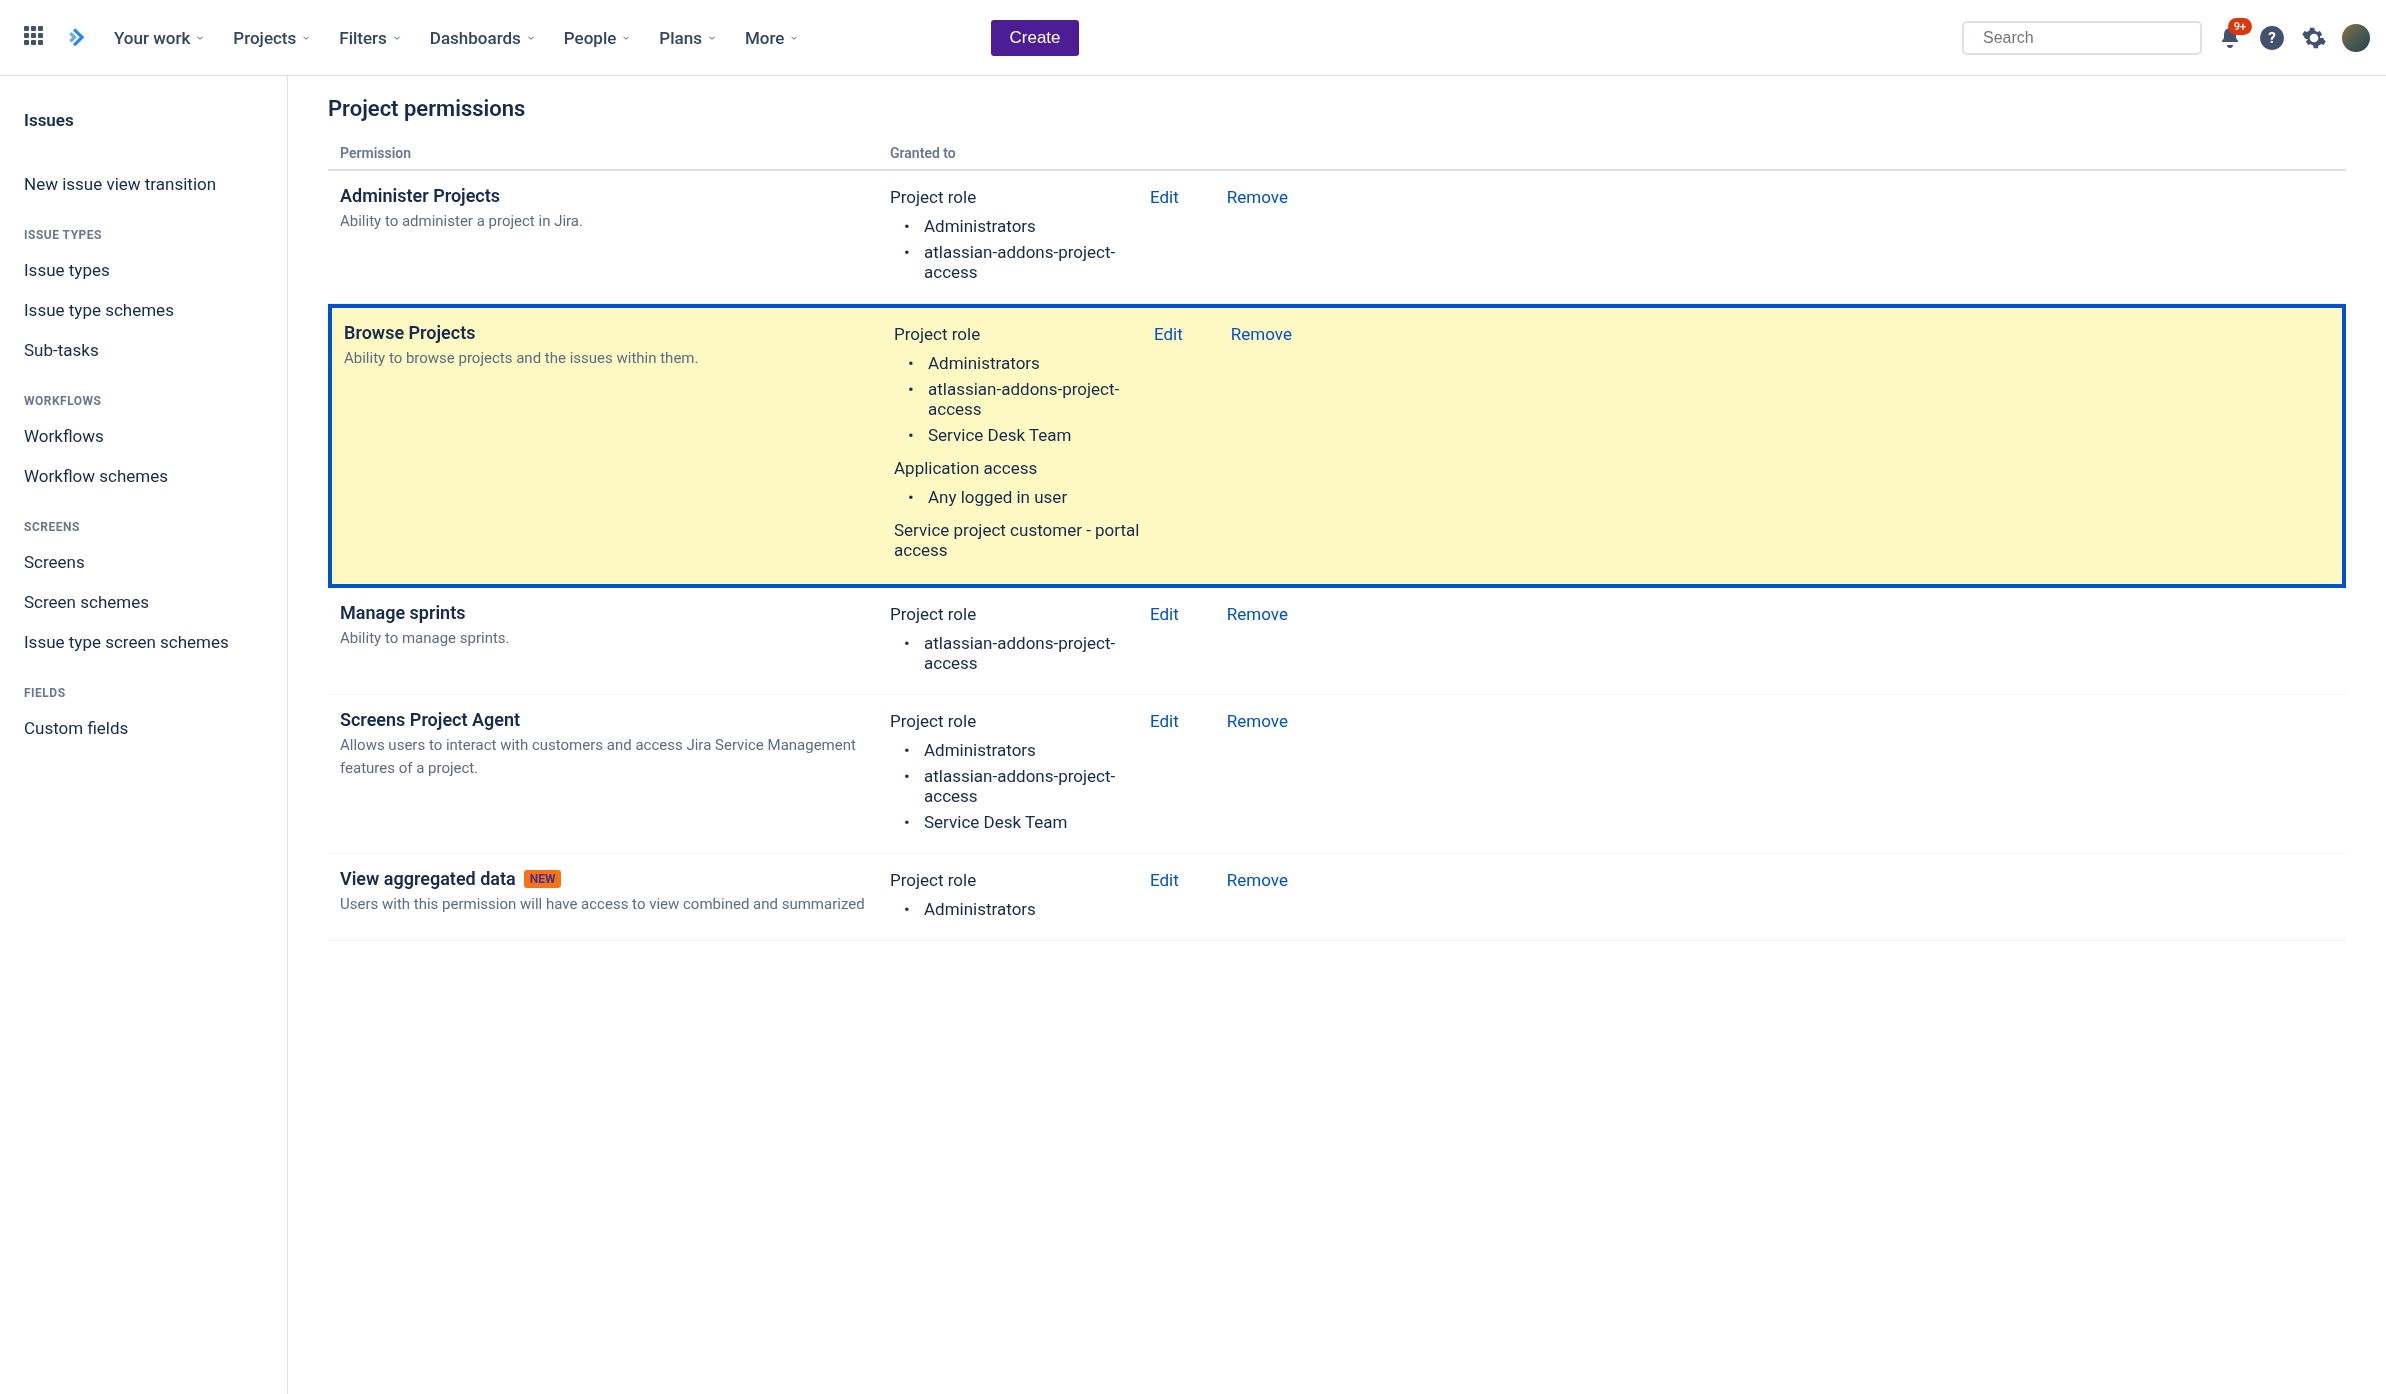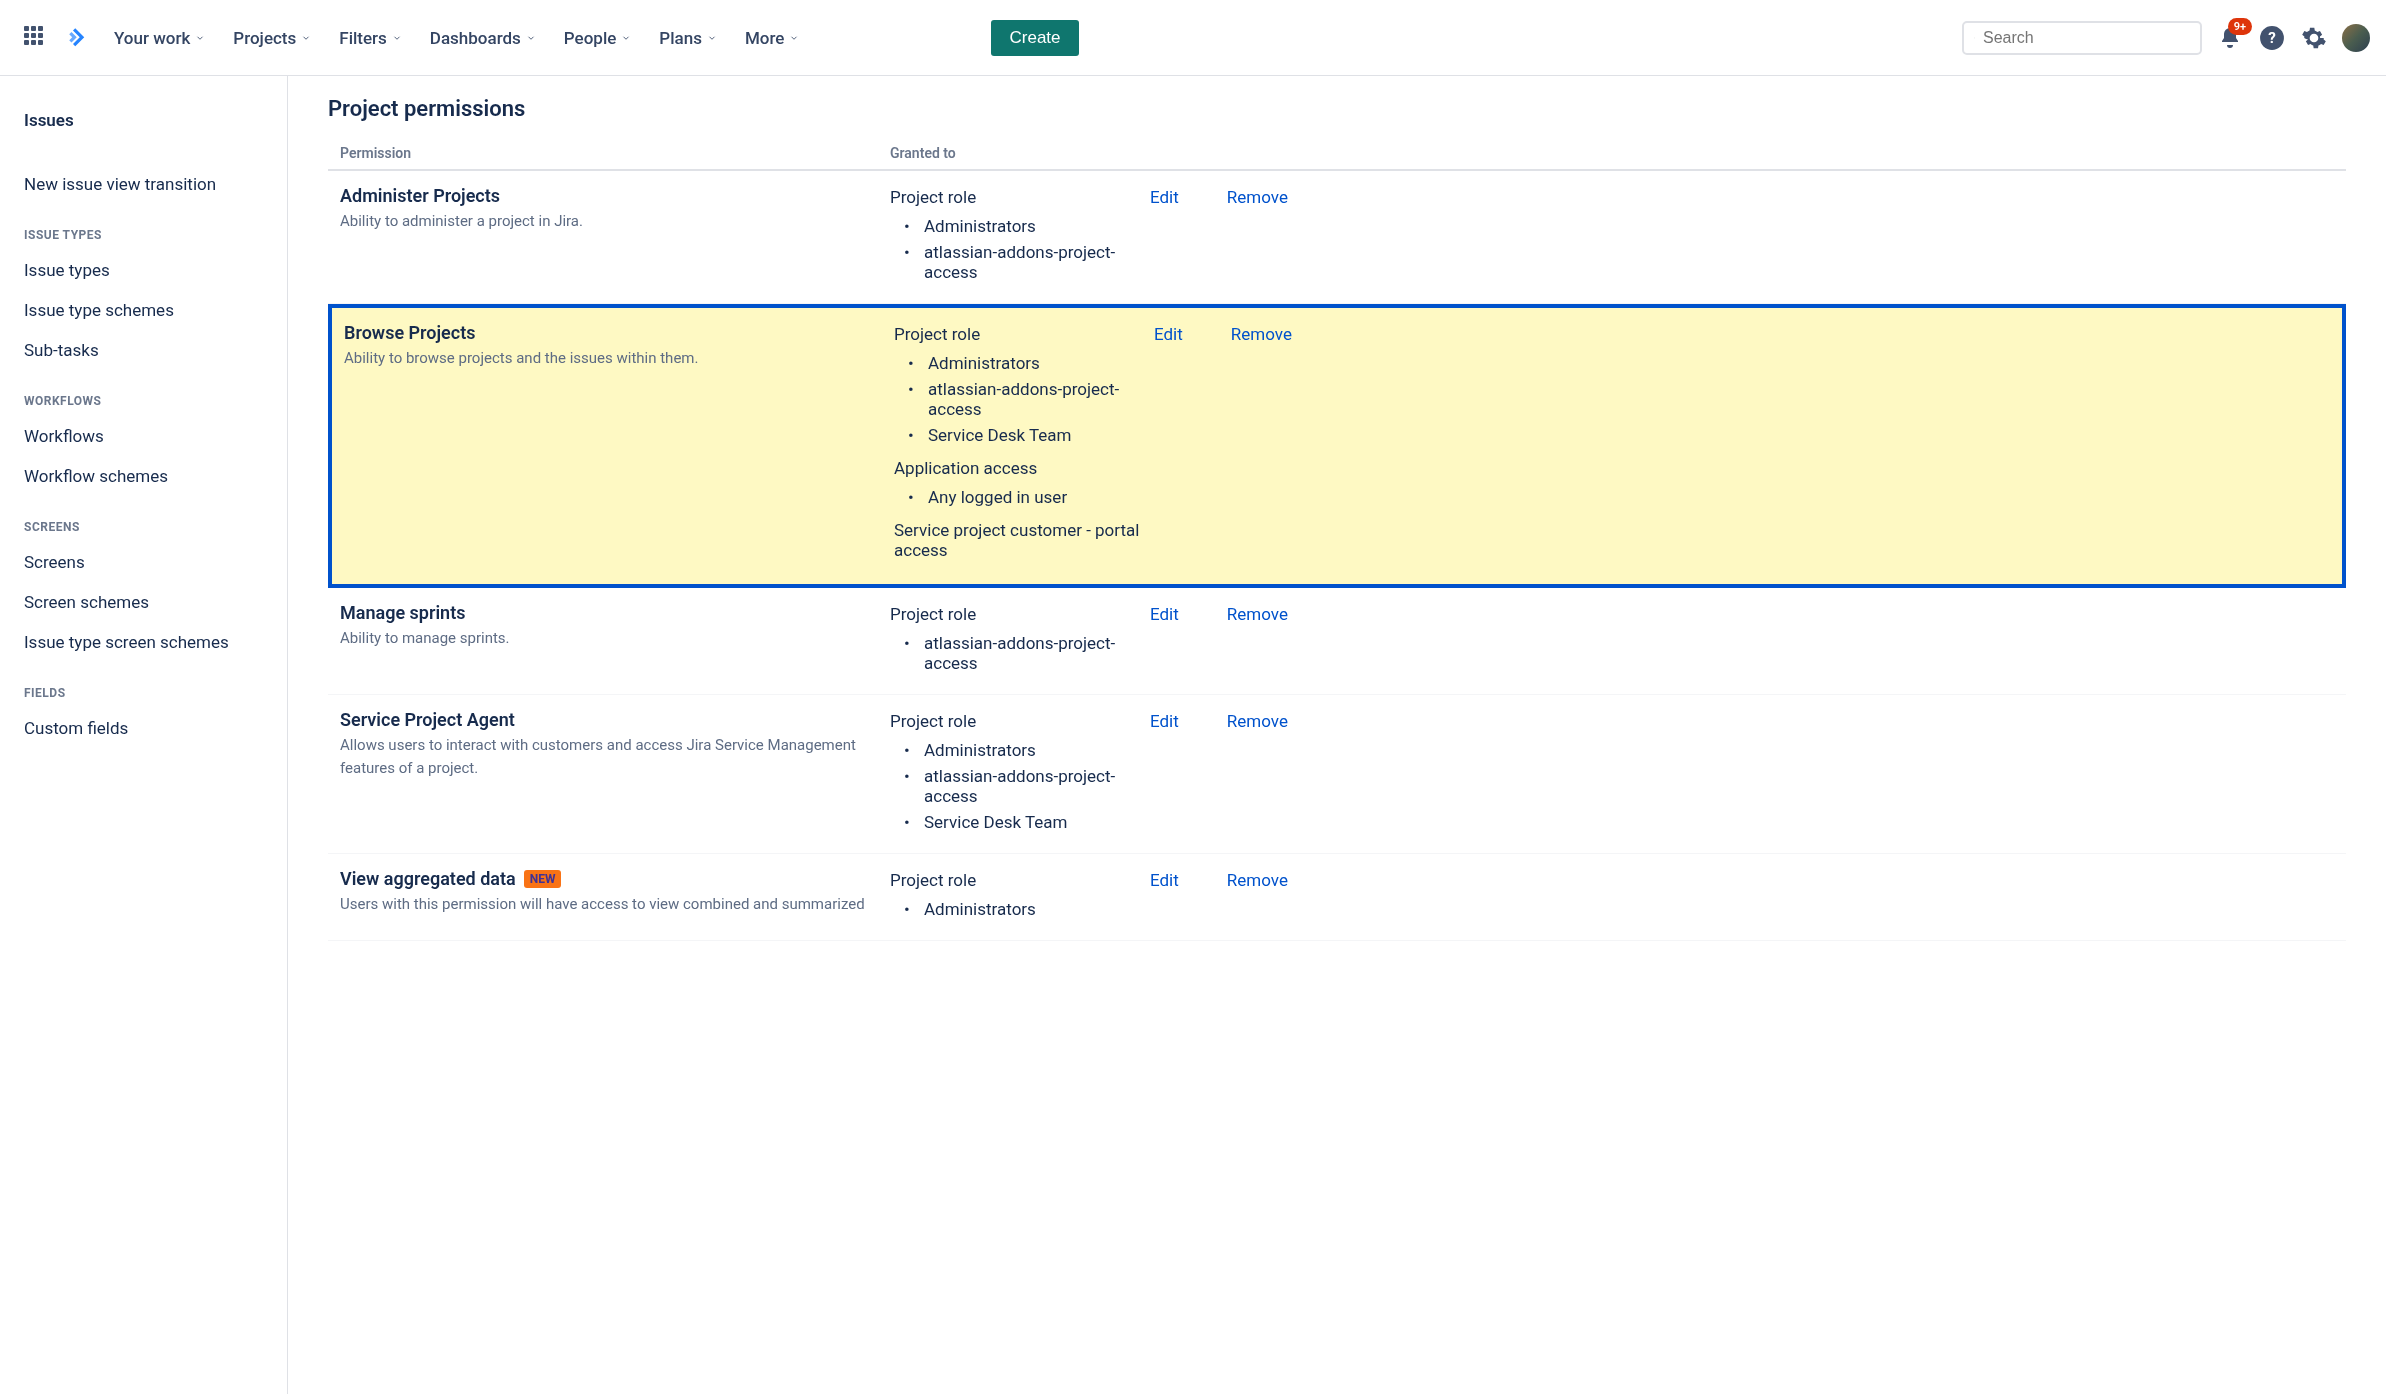--- a/index.html
+++ b/index.html
@@ -6,21 +6,21 @@
     body { font-family: -apple-system, BlinkMacSystemFont, "Segoe UI", Roboto, sans-serif; color: #172B4D; background: #fff; }
     
     
     .topnav { display: flex; align-items: center; height: 76px; padding: 0 16px; border-bottom: 1px solid #DFE1E6; gap: 4px; }
     .app-switcher { width: 24px; height: 24px; display: grid; grid-template-columns: repeat(3, 5px); grid-template-rows: repeat(3, 5px); gap: 2px; margin: 0 8px; cursor: pointer; }
     .app-switcher span { background: #42526E; border-radius: 1px; }
     .logo { width: 24px; height: 24px; margin: 0 12px 0 4px; cursor: pointer; }
     .nav-items { display: flex; gap: 8px; align-items: center; flex: 1; }
     .nav-item { display: flex; align-items: center; gap: 5px; padding: 8px 10px; cursor: pointer; color: #344563; font-size: 17px; font-weight: 500; border-radius: 3px; }
     .chevron { width: 10px; height: 10px; }
-    .create-btn { background: #0f766e; color: #fff; border: none; padding: 8px 18px; font-size: 17px; font-weight: 500; border-radius: 3px; cursor: pointer; margin-left: 8px; }
+    .create-btn { background: #4c1d95; color: #fff; border: none; padding: 8px 18px; font-size: 17px; font-weight: 500; border-radius: 3px; cursor: pointer; margin-left: 8px; }
     .nav-right { display: flex; align-items: center; gap: 14px; }
     .search-box { display: flex; align-items: center; border: 2px solid #DFE1E6; border-radius: 5px; padding: 6px 10px; width: 240px; gap: 8px; }
     .search-box input { border: none; outline: none; font-size: 16px; flex: 1; color: #5E6C84; }
     .bell-wrap { position: relative; cursor: pointer; }
     .badge { position: absolute; top: -6px; right: -8px; background: #DE350B; color: #fff; font-size: 11px; font-weight: 600; padding: 2px 6px; border-radius: 10px; }
     .icon-btn { width: 28px; height: 28px; cursor: pointer; display: flex; align-items: center; justify-content: center; color: #42526E; }
     .avatar { width: 28px; height: 28px; border-radius: 50%; background: linear-gradient(135deg, #8B6F47 0%, #4A5D4F 50%, #2C3E50 100%); cursor: pointer; }
     
     
     .layout { display: flex; height: calc(100vh - 64px); }
@@ -224,21 +224,21 @@
                 <li>atlassian-addons-project-access</li>
               </ul>
             </div>
             <div class="actions">
               <a class="action-link">Edit</a>
               <a class="action-link">Remove</a>
             </div>
           </div>
           <div class="perm-row">
             <div>
-              <div class="perm-name">Service Project Agent</div>
+              <div class="perm-name">Screens Project Agent</div>
               <div class="perm-desc">Allows users to interact with customers and access Jira Service Management features of a project.</div>
             </div>
             <div>
               <div class="grant-heading">Project role</div>
               <ul class="grant-list">
                 <li>Administrators</li>
                 <li>atlassian-addons-project-access</li>
                 <li>Service Desk Team</li>
               </ul>
             </div>

